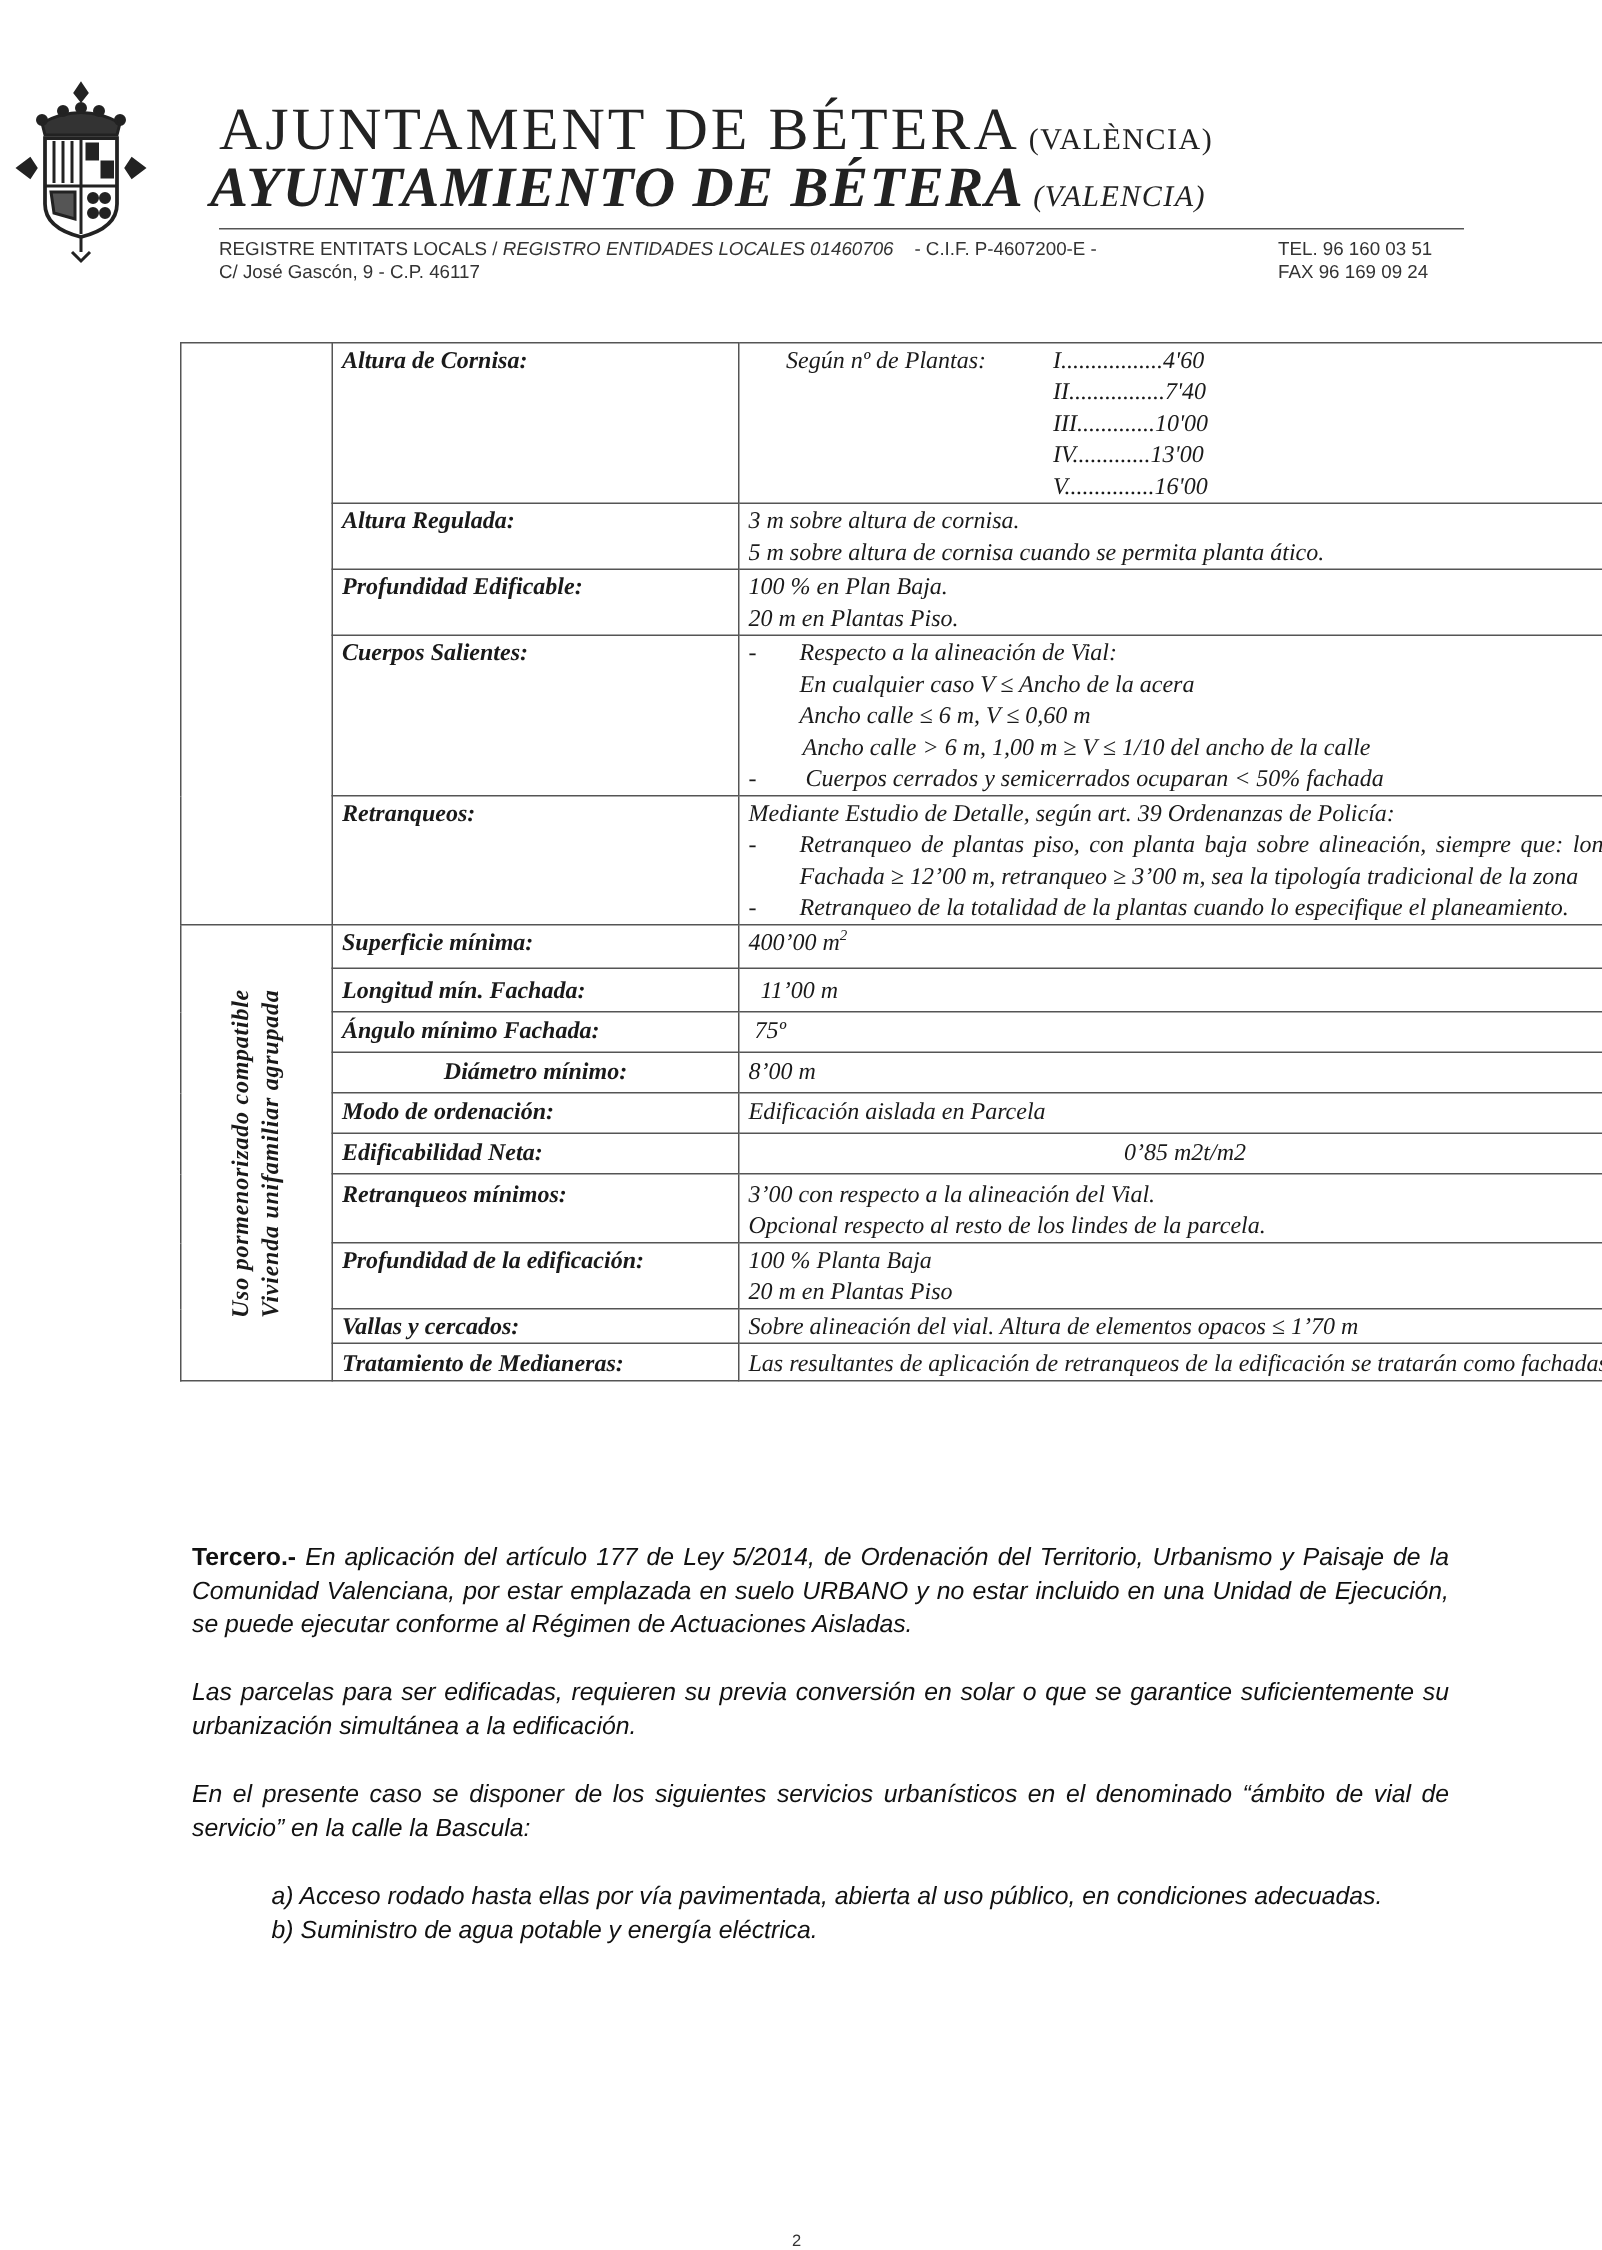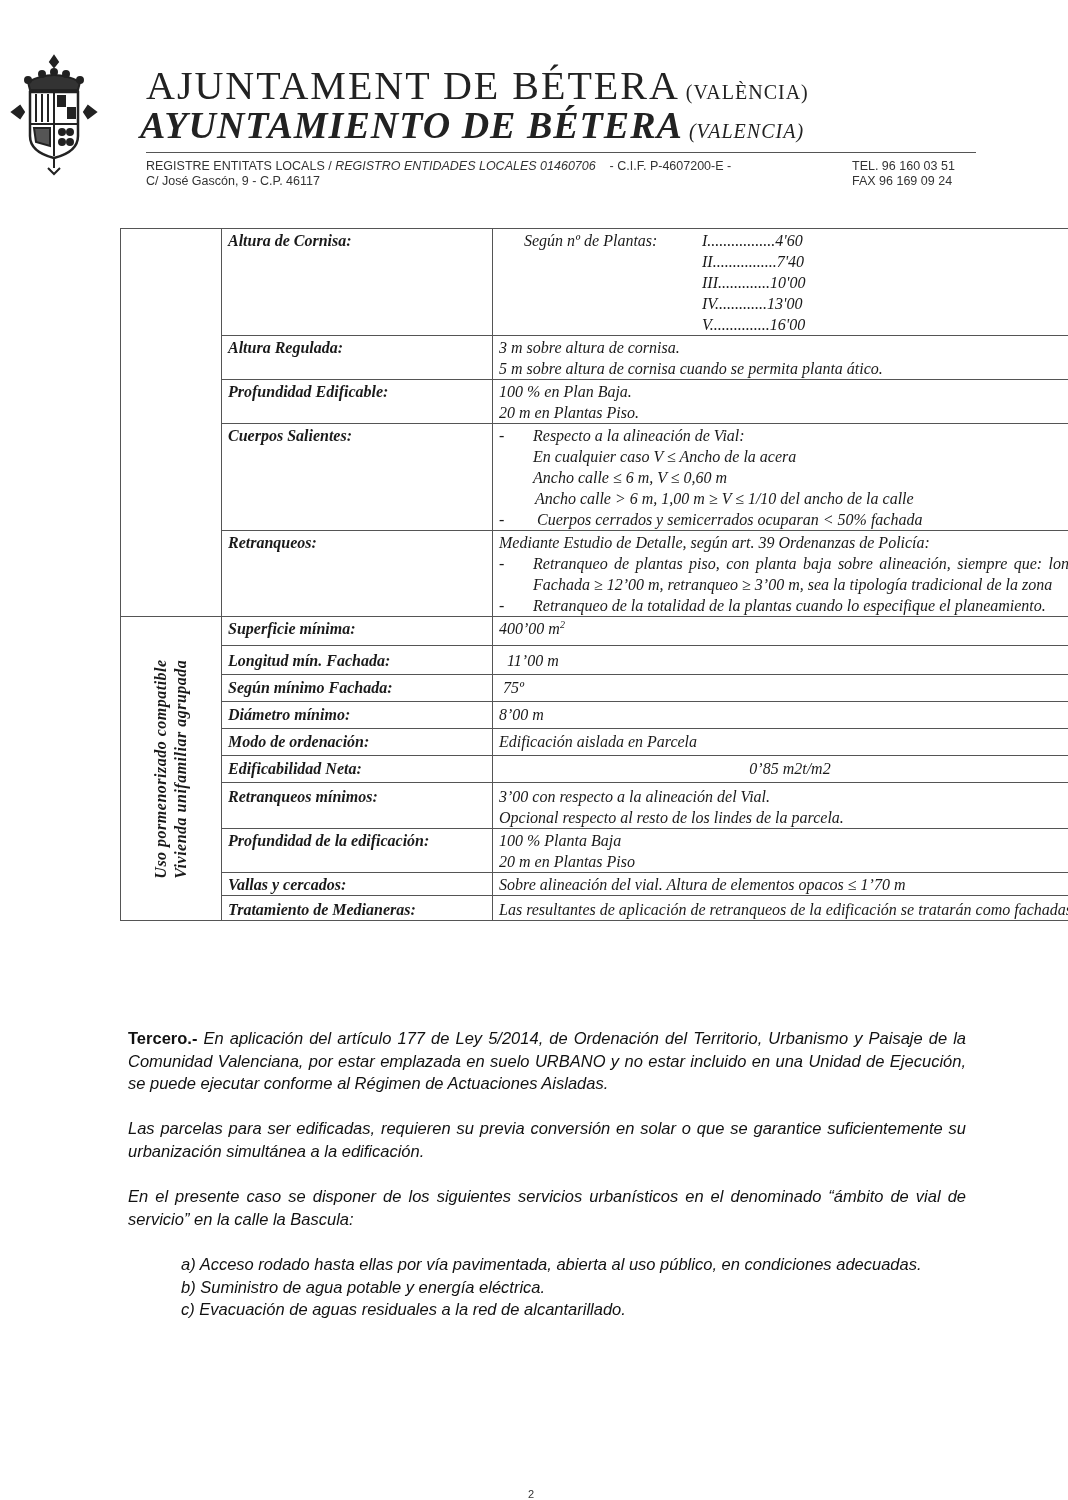--- a/index.html
+++ b/index.html
@@ -156,25 +156,25 @@
       </div>
     </td>
     <td class="label" style="height:27px;">Superficie mínima:</td>
     <td class="value"><span>400’00 m</span><span class="sup">2</span></td>
   </tr>
   <tr>
     <td class="label" style="height:24px; padding-top:4px;">Longitud mín. Fachada:</td>
     <td class="value" style="padding-top:4px; padding-left:14px;">11’00 m</td>
   </tr>
   <tr>
-    <td class="label" style="height:24px; padding-top:2px;">Según mínimo Fachada:</td>
+    <td class="label" style="height:24px; padding-top:2px;">Ángulo mínimo Fachada:</td>
     <td class="value" style="padding-top:2px; padding-left:10px;">75º</td>
   </tr>
   <tr>
-    <td class="label" style="height:24px; padding-top:2px;">Diámetro mínimo:</td>
+    <td class="label" style="height:24px; padding-top:2px;text-align:center;">Diámetro mínimo:</td>
     <td class="value" style="padding-top:2px;">8’00 m</td>
   </tr>
   <tr>
     <td class="label" style="height:24px; padding-top:2px;">Modo de ordenación:</td>
     <td class="value" style="padding-top:2px;">Edificación aislada en Parcela</td>
   </tr>
   <tr>
     <td class="label" style="height:24px; padding-top:2px;">Edificabilidad Neta:</td>
     <td class="value" style="padding-top:2px;text-align:center;">0’85 m2t/m2</td>
   </tr>
@@ -203,16 +203,15 @@
 </tbody>
   </table>
 
 <div class="body-text" style="top:1027px;"><b>Tercero.-</b><span> En aplicación del artículo 177 de Ley 5/2014, de Ordenación del Territorio, Urbanismo y Paisaje de la Comunidad Valenciana, por estar emplazada en suelo URBANO y no estar incluido en una Unidad de Ejecución, se puede ejecutar conforme al Régimen de Actuaciones Aisladas.</span></div>
 <div class="body-text" style="top:1117px;">Las parcelas para ser edificadas, requieren su previa conversión en solar o que se garantice suficientemente su urbanización simultánea a la edificación.</div>
 <div class="body-text" style="top:1185px;">En el presente caso se disponer de los siguientes servicios urbanísticos en el denominado “ámbito de vial de servicio” en la calle la Bascula:</div>
 
 <div class="list" style="top:1253px;">
   <div>a) Acceso rodado hasta ellas por vía pavimentada, abierta al uso público, en condiciones adecuadas.</div>
   <div>b) Suministro de agua potable y energía eléctrica.</div>
-  <div>c) Evacuación de aguas residuales a la red de alcantarillado.</div>
 </div>
 
 <div class="page-num">2</div>
 
 </body></html>

